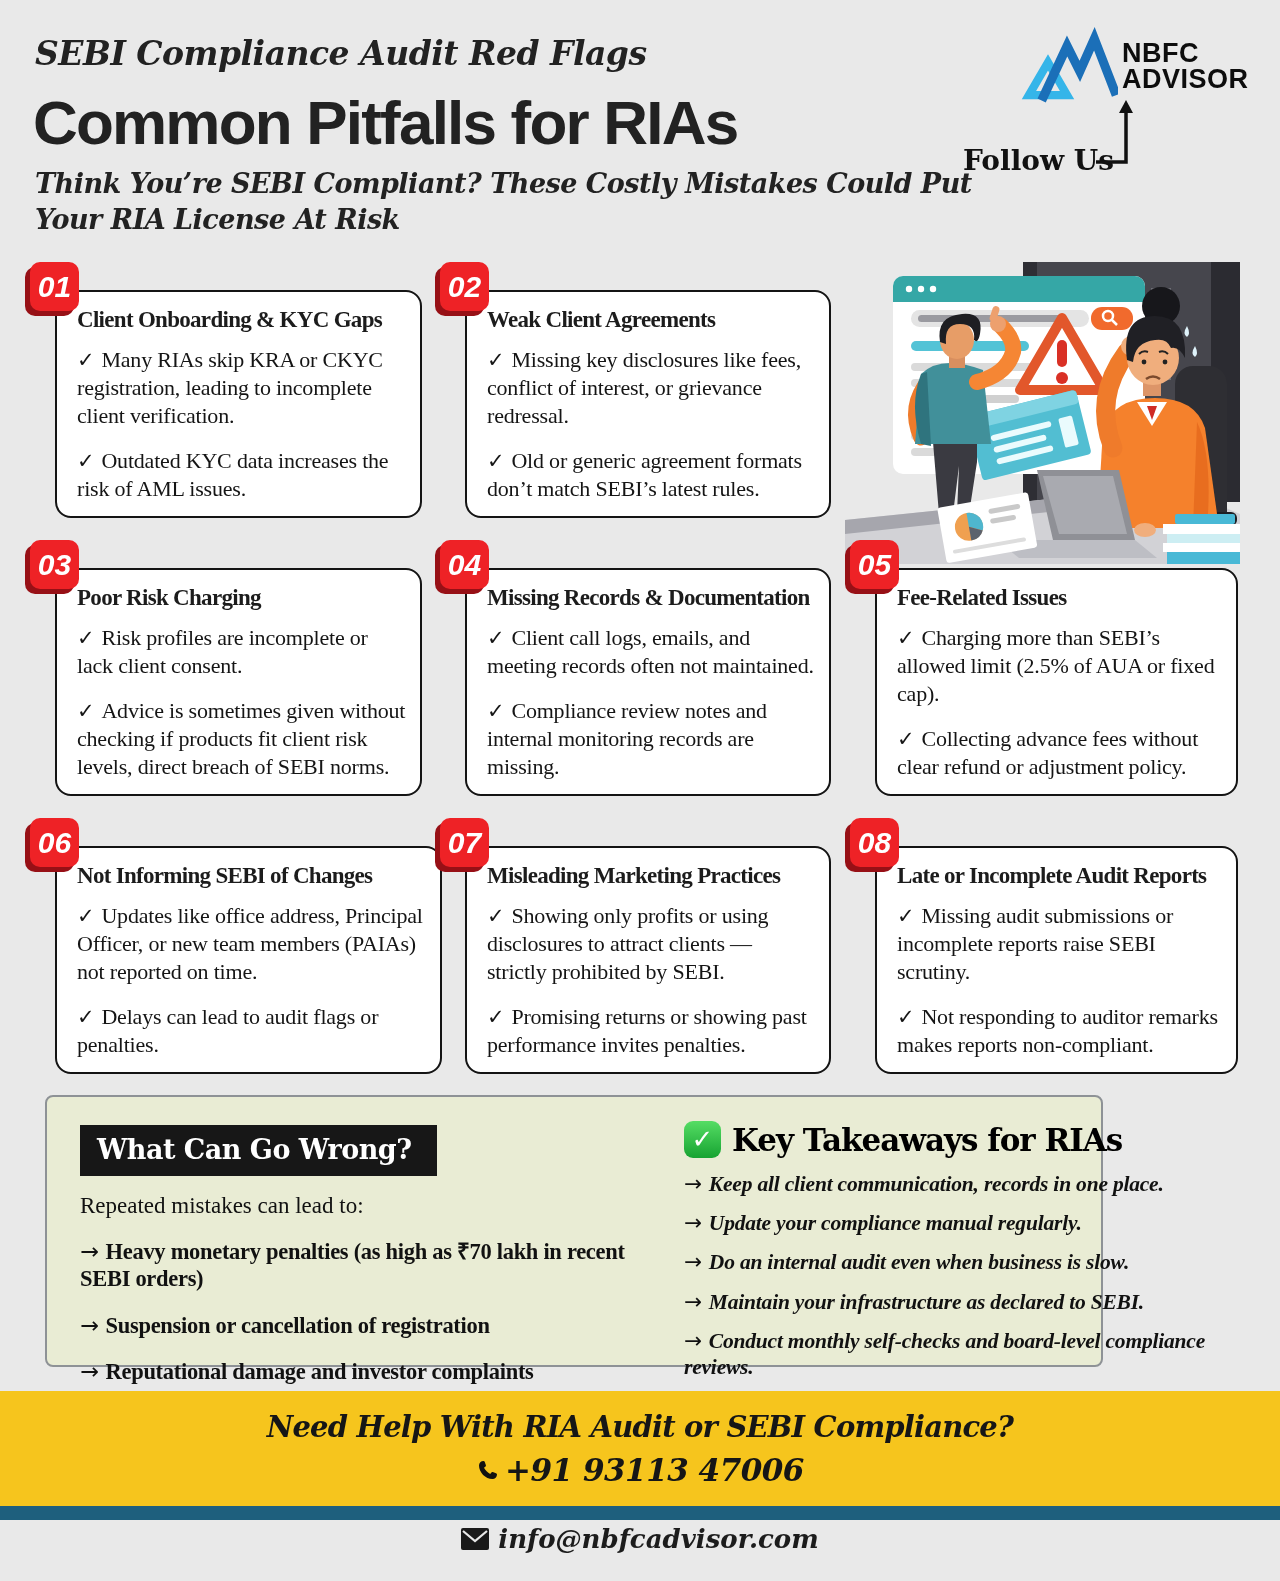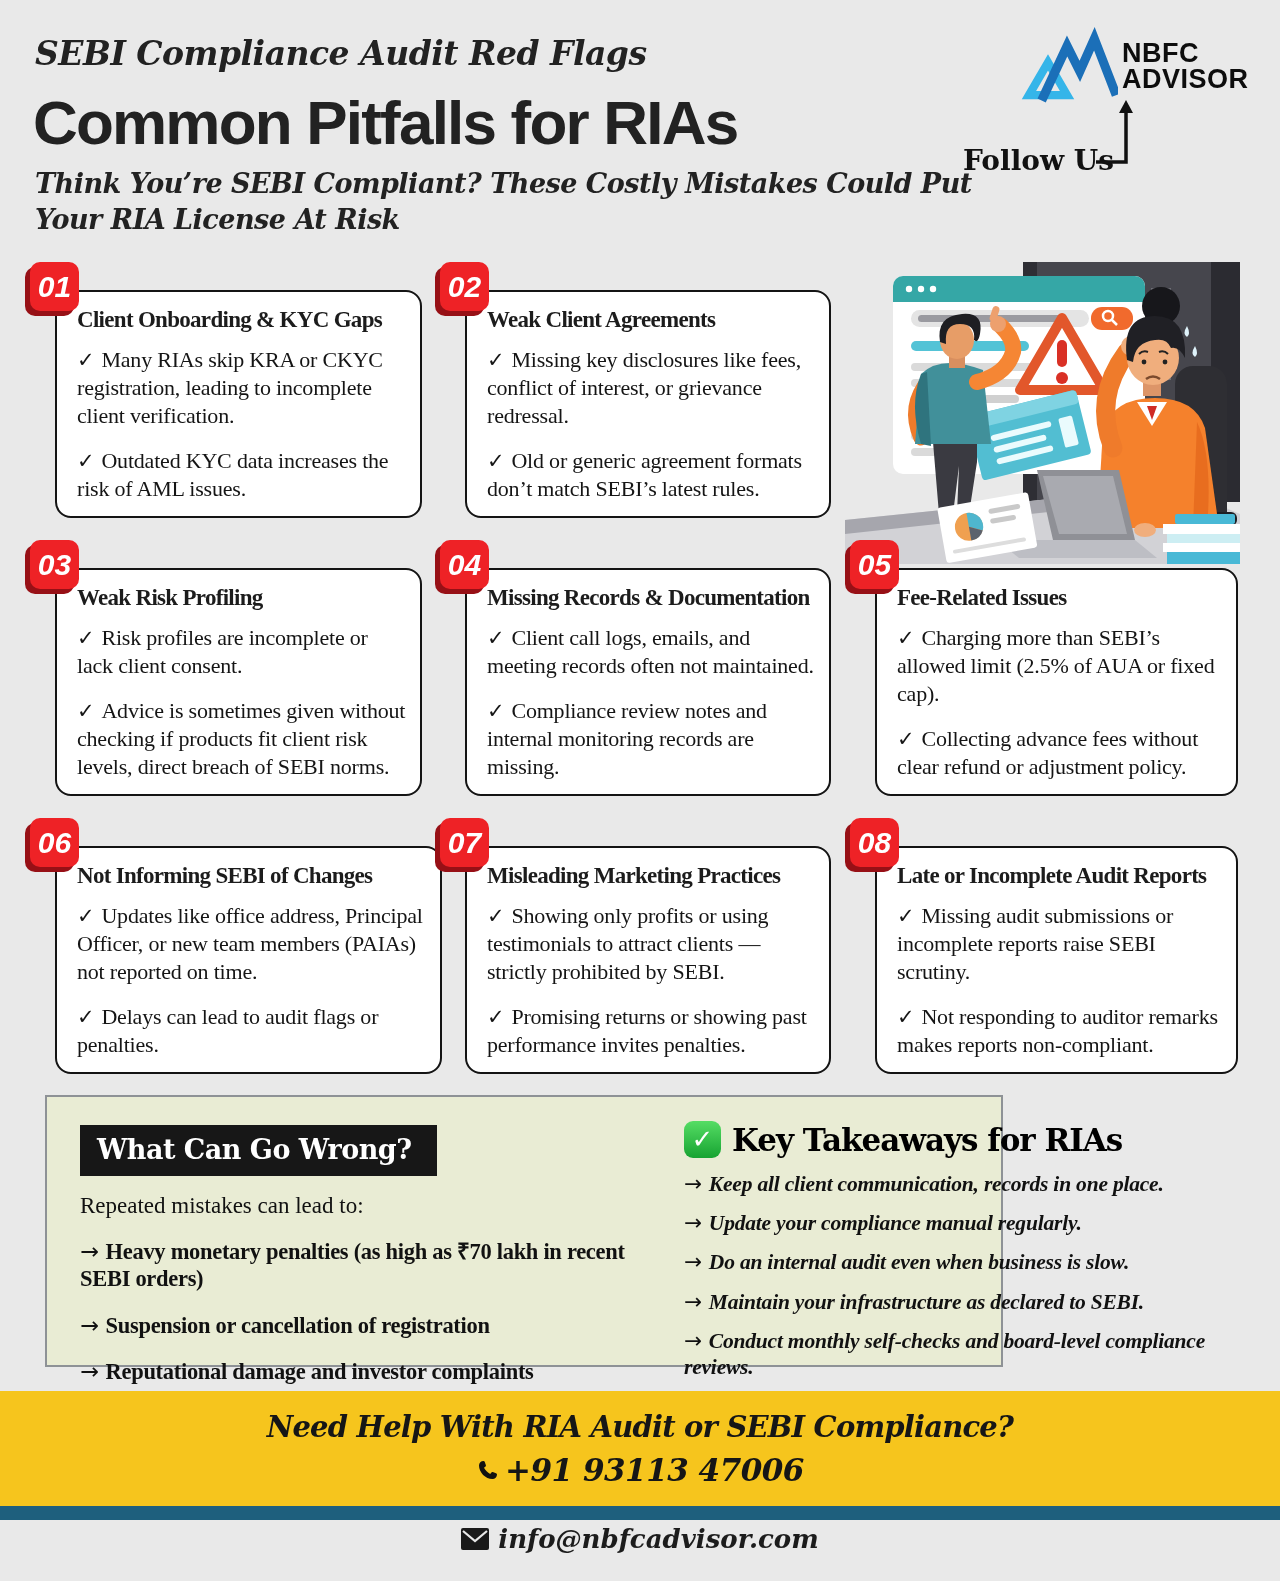--- a/index.html
+++ b/index.html
@@ -26,22 +26,22 @@
   .card { position:absolute; height:228px; background:#fff; border:2.5px solid #141414; border-radius:16px;
           padding:15px 14px 0 20px; z-index:2; }
   .card h3 { font:700 23px/1.12 "Liberation Serif",serif; letter-spacing:-0.7px; color:#1c1c1c;
              margin:0 0 13px; white-space:nowrap; }
   .bullet { font:400 22px/1.27 "Liberation Serif",serif; letter-spacing:-0.2px; color:#151515; margin:0 0 17px; }
   .ck { margin-right:7px; font-family:"DejaVu Sans",sans-serif; font-size:21px; }
 
   .illus { position:absolute; left:845px; top:262px; width:395px; height:302px; z-index:1; }
 
   
-  .panel { position:absolute; left:45px; top:1095px; width:958px; height:272px; background:#e9ecd4;
-           border:2px solid #8e9296; border-radius:0; z-index:2; }
+  .panel { position:absolute; left:45px; top:1095px; width:1058px; height:272px; background:#e9ecd4;
+           border:2px solid #8e9296; border-radius:8px; z-index:2; }
   .wrong { position:absolute; left:33px; top:28px; width:575px; }
   .wrong-head { display:inline-block; background:#171717; color:#fff; font:700 27px "DejaVu Serif",serif;
                 letter-spacing:-0.5px; padding:9px 26px 11px 17px; }
   .wrong-intro { margin-top:17px; font:400 23px "Liberation Serif",serif; color:#111; }
   .wrong-item { margin-top:19px; font:700 22.5px/1.22 "Liberation Serif",serif; letter-spacing:-0.3px; color:#111; }
   .arrow { margin-right:7px; font-family:"DejaVu Sans",sans-serif; font-weight:400; }
 
   .takeaways { position:absolute; left:637px; top:24px; width:540px; }
   .tk-head-row { display:flex; align-items:center; gap:11px; }
   .check-emoji { width:37px; height:37px; border-radius:9px; background:linear-gradient(180deg,#55dd64,#17a332);
@@ -103,21 +103,21 @@
     <p class="bullet"><span class="ck">✓</span><span>Outdated KYC data increases the risk of AML issues.</span></p>
   </section>
 
   <section class="card" style="left:465px;top:290px;width:366px">
     <h3>Weak Client Agreements</h3>
     <p class="bullet"><span class="ck">✓</span><span>Missing key disclosures like fees, conflict of interest, or grievance redressal.</span></p>
     <p class="bullet"><span class="ck">✓</span><span>Old or generic agreement formats don’t match SEBI’s latest rules.</span></p>
   </section>
 
   <section class="card" style="left:55px;top:568px;width:367px">
-    <h3>Weak Risk Profiling</h3>
+    <h3>Poor Risk Charging</h3>
     <p class="bullet"><span class="ck">✓</span><span>Risk profiles are incomplete or lack client consent.</span></p>
     <p class="bullet"><span class="ck">✓</span><span>Advice is sometimes given without checking if products fit client risk levels, direct breach of SEBI norms.</span></p>
   </section>
 
   <section class="card" style="left:465px;top:568px;width:366px">
     <h3>Missing Records &amp; Documentation</h3>
     <p class="bullet"><span class="ck">✓</span><span>Client call logs, emails, and meeting records often not maintained.</span></p>
     <p class="bullet"><span class="ck">✓</span><span>Compliance review notes and internal monitoring records are missing.</span></p>
   </section>
 
@@ -128,21 +128,21 @@
   </section>
 
   <section class="card" style="left:55px;top:846px;width:387px">
     <h3>Not Informing SEBI of Changes</h3>
     <p class="bullet"><span class="ck">✓</span><span>Updates like office address, Principal Officer, or new team members (PAIAs) not reported on time.</span></p>
     <p class="bullet"><span class="ck">✓</span><span>Delays can lead to audit flags or penalties.</span></p>
   </section>
 
   <section class="card" style="left:465px;top:846px;width:366px">
     <h3>Misleading Marketing Practices</h3>
-    <p class="bullet"><span class="ck">✓</span><span>Showing only profits or using testimonials to attract clients — strictly prohibited by SEBI.</span></p>
+    <p class="bullet"><span class="ck">✓</span><span>Showing only profits or using disclosures to attract clients — strictly prohibited by SEBI.</span></p>
     <p class="bullet"><span class="ck">✓</span><span>Promising returns or showing past performance invites penalties.</span></p>
   </section>
 
   <section class="card" style="left:875px;top:846px;width:363px">
     <h3>Late or Incomplete Audit Reports</h3>
     <p class="bullet"><span class="ck">✓</span><span>Missing audit submissions or incomplete reports raise SEBI scrutiny.</span></p>
     <p class="bullet"><span class="ck">✓</span><span>Not responding to auditor remarks makes reports non-compliant.</span></p>
   </section>
 
   <svg class="illus" viewBox="0 0 395 302">

